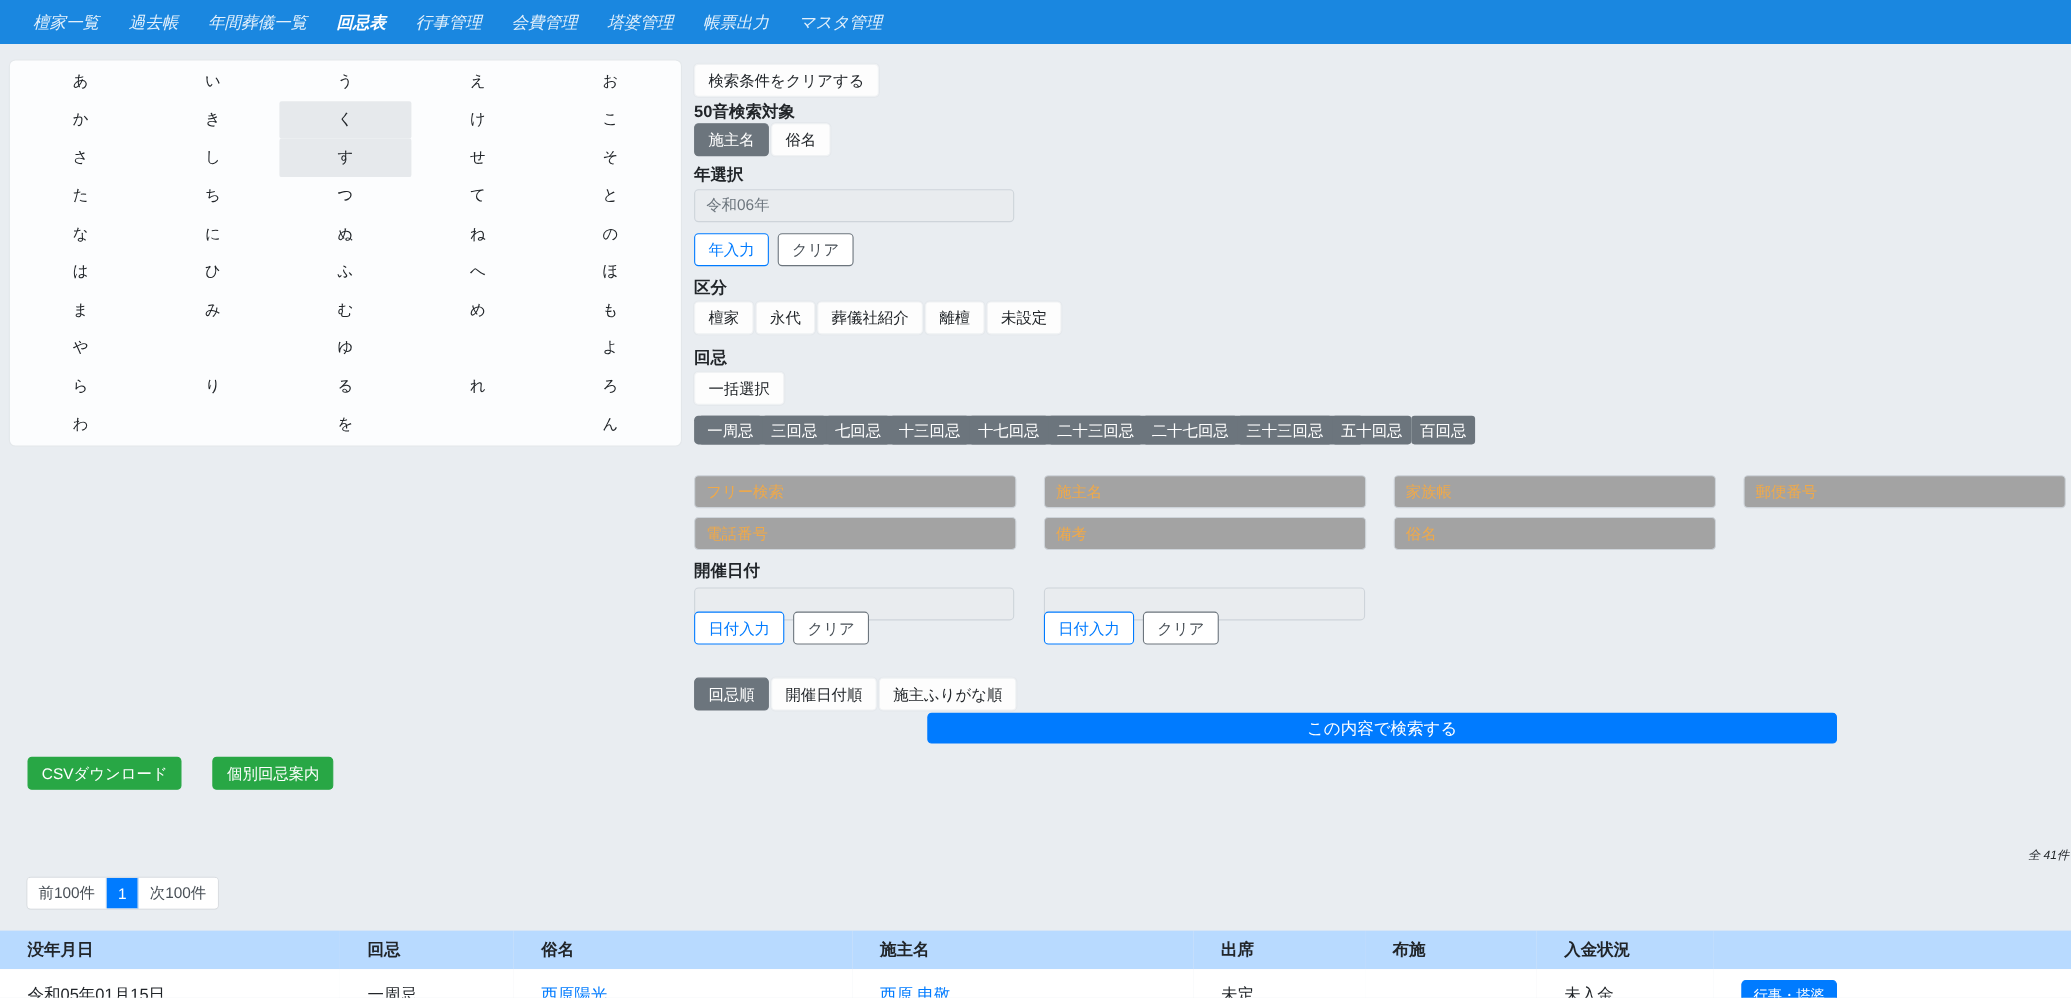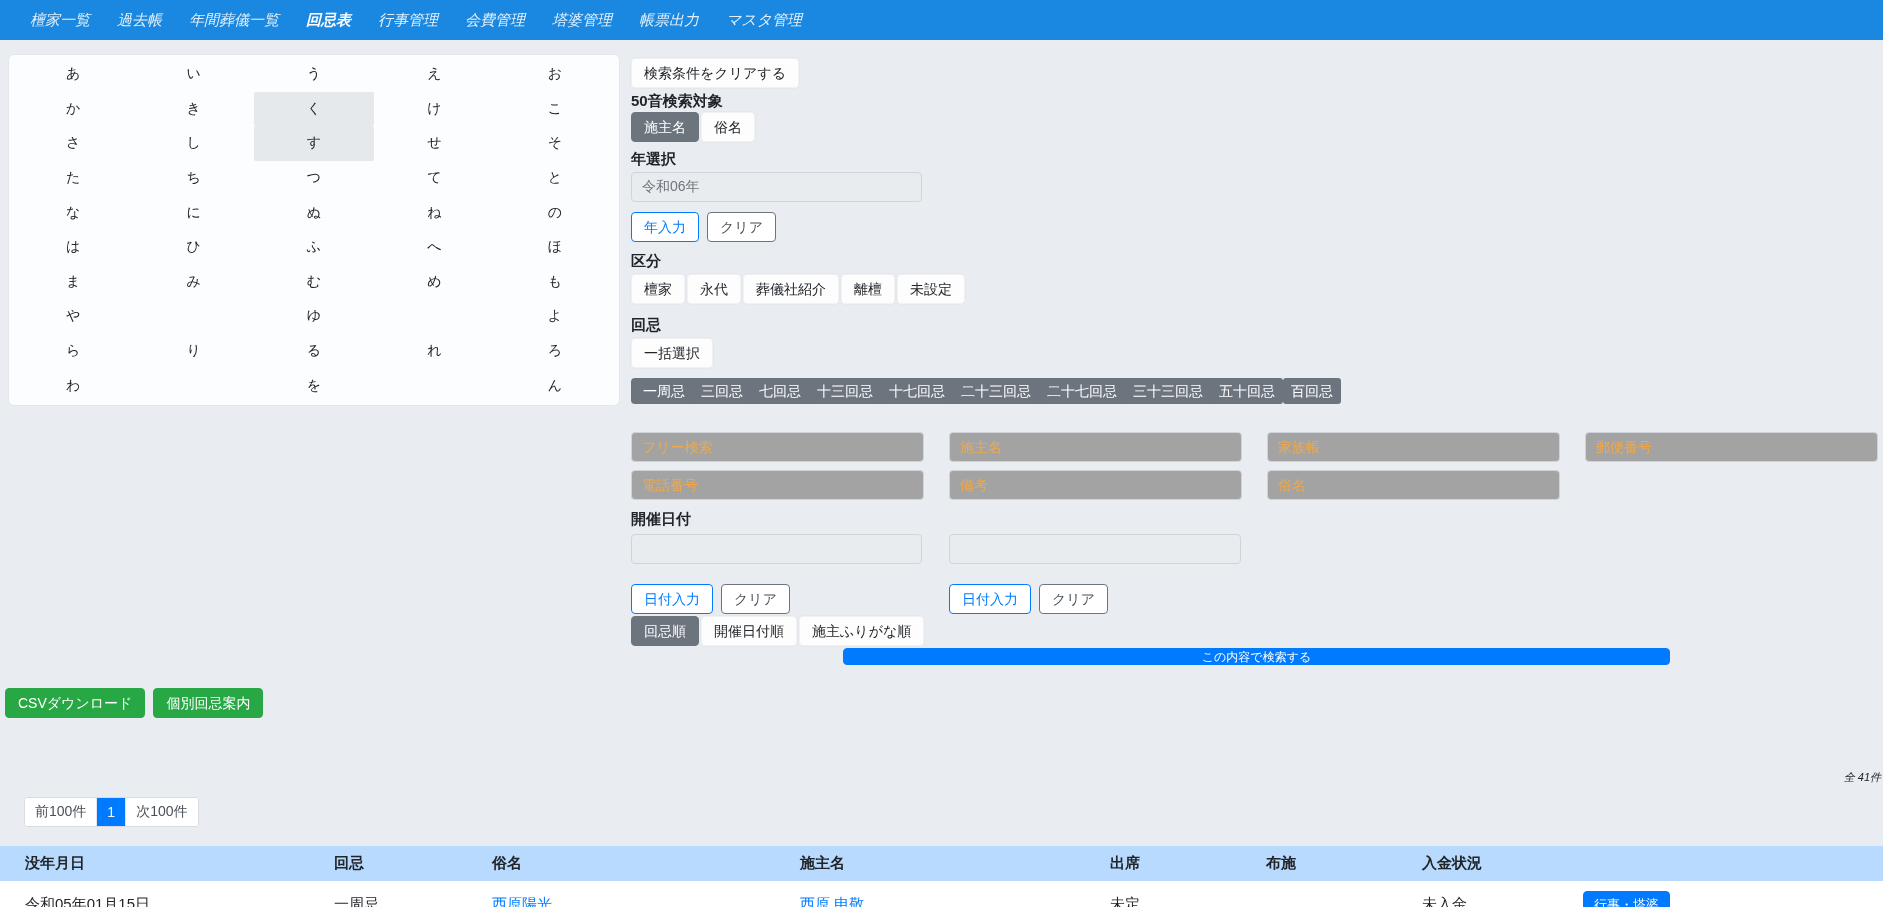--- a/index.html
+++ b/index.html
@@ -37,21 +37,21 @@
   .btn {
     display:inline-flex; align-items:center; justify-content:center;
     font-size:14px; line-height:1; padding:7px 12px; border-radius:4px;
     border:1px solid transparent; cursor:pointer; white-space:nowrap;
     background:#fff; color:#212529;
   }
   .btn-light { background:#fdfdfd; border-color:#f0f2f4; box-shadow:0 0 0 1px rgba(0,0,0,0.02); }
   .btn-sec   { background:#6c757d; border-color:#6c757d; color:#fff; }
   .btn-outline-primary { background:#fff; border-color:#007bff; color:#007bff; }
   .btn-outline-sec     { background:#fff; border-color:#6c757d; color:#495057; }
-  .btn-success { background:#28a745; border-color:#28a745; color:#fff; }
+  .btn-success { background:#28a745; border-color:#28a745; color:#fff;margin-left:20px; }
   .btn-primary { background:#007bff; border-color:#007bff; color:#fff; }
   
   .form-area { position:absolute; left:631px; top:56px; width:1248px; height:640px; }
   .fa { position:absolute; left:0; }
   .form-label { font-weight:bold; font-size:15px; color:#212529; }
   .grp { display:flex; gap:2px; }
   .grp8 { display:flex; gap:8px; }
   .text-input {
     height:30px; border:1px solid #ced4da; border-radius:4px; background:#a3a3a3;
     font-size:14px; padding:0 10px; color:#495057; font-family:inherit;
@@ -62,22 +62,22 @@
     display:grid; grid-template-columns:repeat(4,293px); column-gap:25px; row-gap:8px;
   }
   .kaiki-bar {
     width:609px; height:26px; background:#6c757d; border-radius:4px;
     display:flex; align-items:stretch; justify-content:space-between; padding:0 4px;
   }
   .kaiki-bar .btn {
     background:#6c757d; color:#fff; border:none; padding:4px 8px; font-size:14px; border-radius:3px;
   }
   .submit-btn {
-    position:absolute; left:212px; top:592px; width:827px; height:17px;
-    font-size:12px;
+    position:absolute; left:212px; top:592px; width:827px; height:28px;
+    font-size:15px;
   }
   
   .green-actions { position:absolute; left:5px; top:688px; display:flex; gap:8px; }
   .total-count { position:absolute; right:2px; top:770px; font-size:11px; color:#212529;font-style:italic; }
   .pagination {
     position:absolute; left:24px; top:797px; display:flex;
     border:1px solid #d8dce0; border-radius:4px; background:#fff; overflow:hidden;
   }
   .page-item {
     min-width:28px; padding:5px 10px; font-size:14px; color:#495057;
@@ -233,21 +233,21 @@
     <input class="text-input" placeholder="俗名" style="">
   </div>
 
   <div class="form-label fa" style="top:454px;">開催日付</div>
 
   <div class="fa" style="top:478px; display:flex; gap:27px;">
     <input class="text-input input-disabled" style="width: 291px;" readonly="" value="">
     <input class="text-input input-disabled" style="width: 292px;" readonly="" value="">
   </div>
 
-  <div class="fa" style="top:528px; display:flex;">
+  <div class="fa" style="top:500px; display:flex;">
     <div class="grp8" style="width:318px;">
       <button class="btn btn-outline-primary">日付入力</button>
       <button class="btn btn-outline-sec">クリア</button>
     </div>
     <div class="grp8">
       <button class="btn btn-outline-primary">日付入力</button>
       <button class="btn btn-outline-sec">クリア</button>
     </div>
   </div>
 

